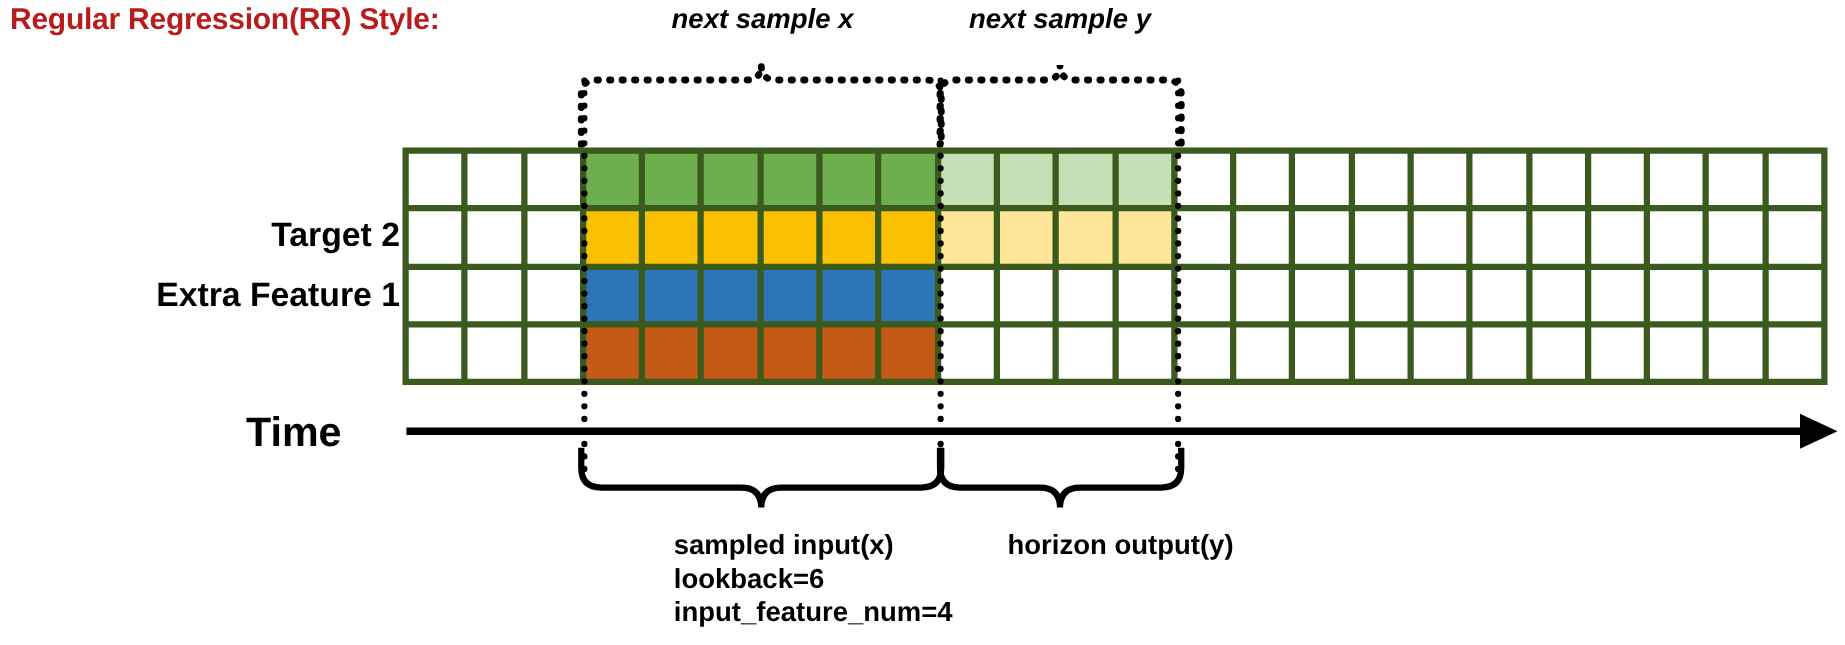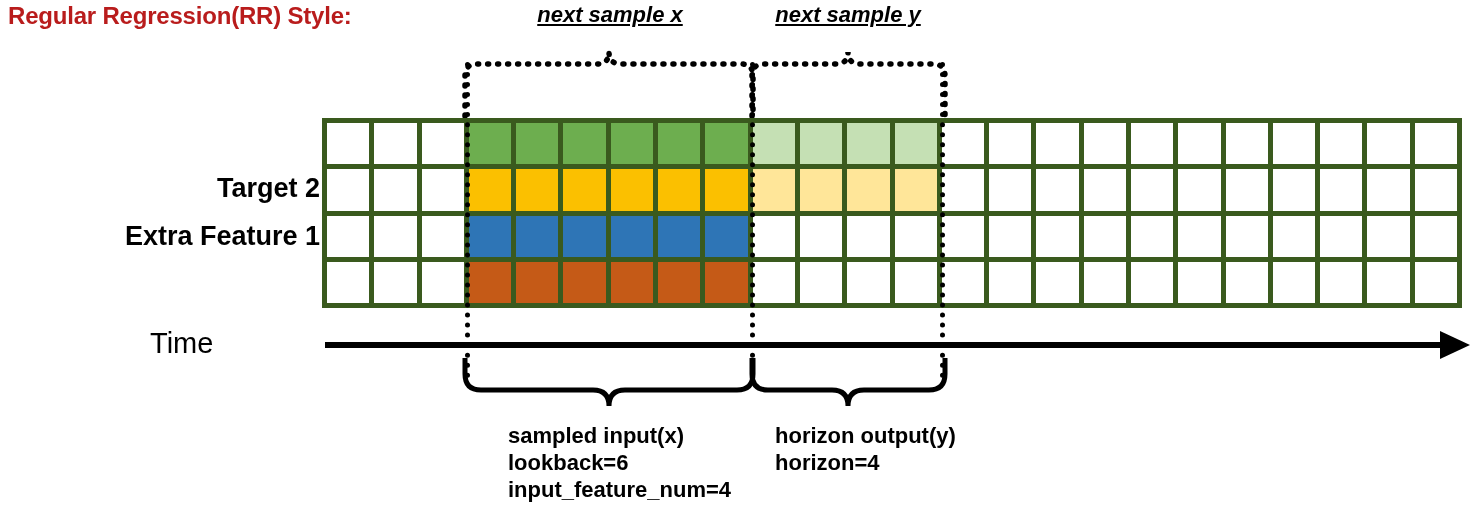--- a/index.html
+++ b/index.html
@@ -39,46 +39,46 @@
     grid-template-columns:repeat(24,1fr);
     grid-template-rows:repeat(4,1fr);
     gap:5px;
     padding:5px;
   }
   .cell{background:#ffffff;}
 
   
   #timeLabel{
     position:absolute;left:150px;top:327px;
-    width:170px;text-align:left;
-    font-size:29px;font-weight:400;color:#000;
+    width:170px;text-align:center;
+    font-size:33px;font-weight:700;color:#000;
   }
   #timeAxis{position:absolute;left:325px;top:322px;width:1145px;height:46px;}
 
   
   .vdot{
     position:absolute;width:0;
     border-left:5px dotted #000;
   }
 
   
   .topbrace{position:absolute;}
 
   .topcap{
     position:absolute;
     font-style:italic;font-size:22px;font-weight:600;color:#000;
-    white-space:nowrap;text-align:center;text-decoration:underline;
+    white-space:nowrap;text-align:center;
   }
 
   
   .botbrace{position:absolute;}
   .botcap{
     position:absolute;
     font-size:22px;font-weight:600;color:#000;
-    line-height:27px;white-space:nowrap;
+    line-height:27px;white-space:nowrap;margin-left:31px;
   }
 </style>
 </head>
 <body>
 
 <div id="stage">
 
   <div class="title">Regular Regression(RR) Style:</div>
 
   <div class="rowlabel" style="top:165px;">Target 2</div>
@@ -210,16 +210,15 @@
     <div>sampled input(x)</div>
     <div>lookback=6</div>
     <div>input_feature_num=4</div>
   </div>
 
   <svg class="botbrace" style="left:742px;top:358px;" width="215" height="62" viewBox="0 0 215 62">
     <path d="M10,0 L10,16 Q10,32 26,32 L90,32 Q106,32 106,48 Q106,32 122,32 L187,32 Q203,32 203,16 L203,0" fill="none" stroke="#000" stroke-width="5" stroke-linecap="butt"></path>
   </svg>
   <div class="botcap" style="left:775px;top:422px;">
     <div>horizon output(y)</div>
-    <div>horizon=4</div>
   </div>
 
 </div>
 
 </body></html>

